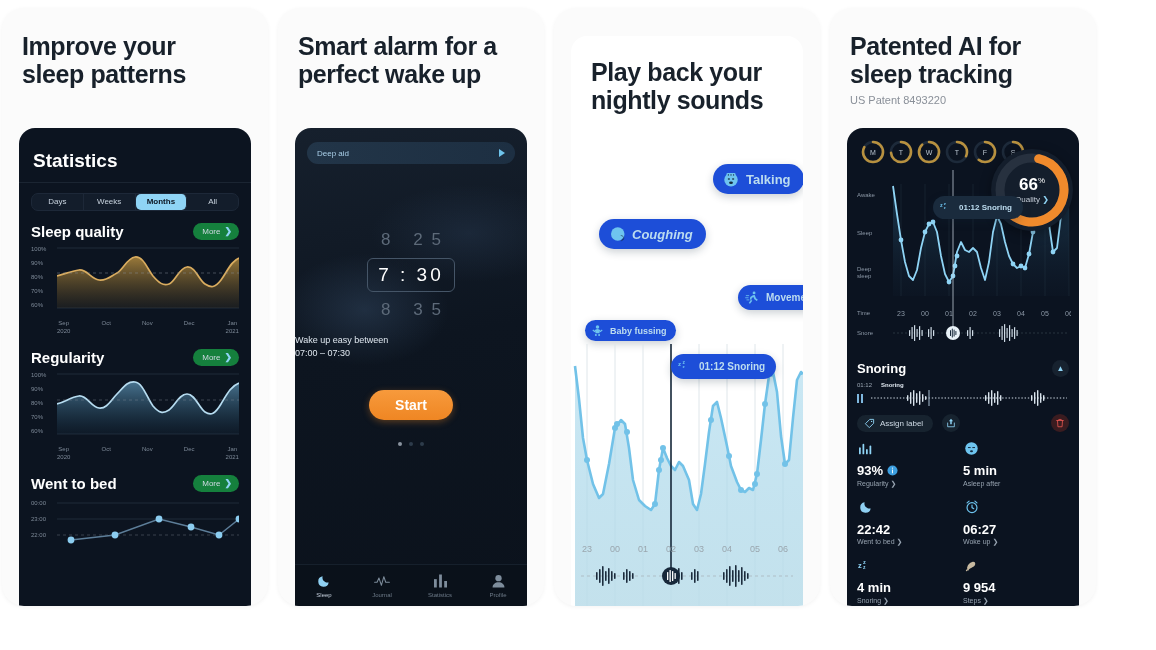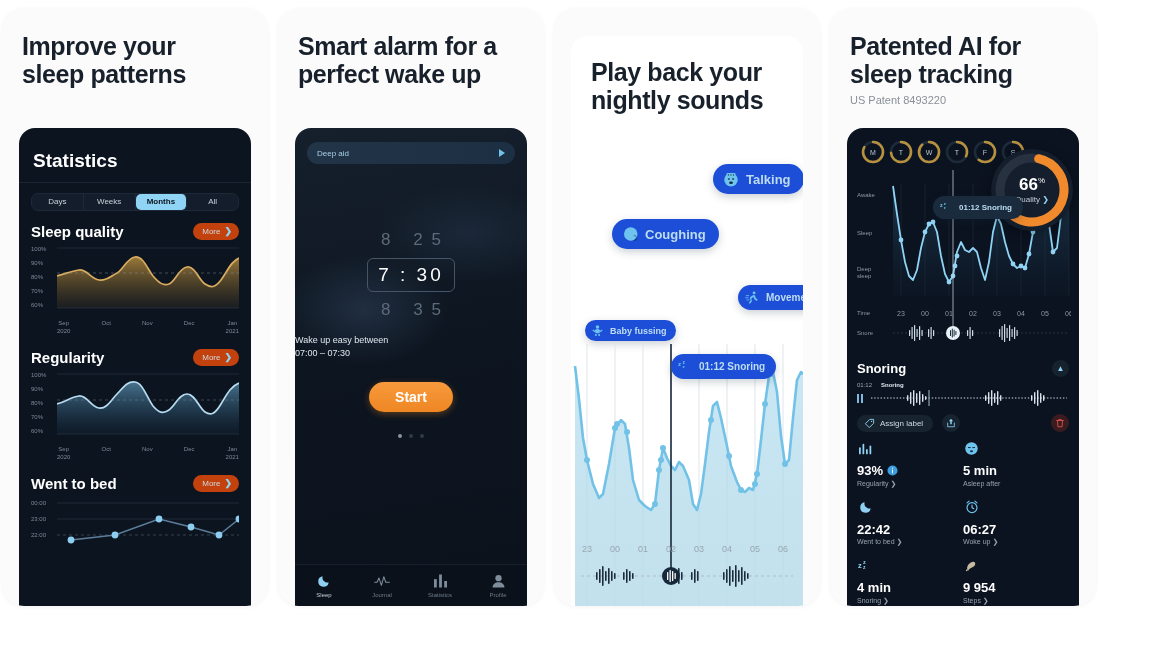--- a/index.html
+++ b/index.html
@@ -75,21 +75,21 @@
     line-height: 16px; border-right: 1px solid #1d2838;
   }
   .seg-item:last-child { border-right: none; }
   .seg-item.active { background: #8fd4f5; color: #0c1420; font-weight: 700; border-radius: 5px; }
 
   .sec { padding: 0 12px; margin-top: 12px; }
   .sec-head { display: flex; align-items: center; justify-content: space-between; }
   .sec-title { font-size: 15px; font-weight: 700; color: #ffffff; }
   .more-btn {
     display: flex; align-items: center; gap: 4px;
-    background: #c2410c; border-radius: 11px;
+    background: #15803d; border-radius: 11px;
     padding: 3px 7px 3px 9px; height: 17px;
   }
   .more-btn span { font-size: 8px; color: #cfd9e3; }
   .more-btn .chev { color: #8fd4f5; font-size: 9px; font-weight: 700; line-height: 1; }
 
   .chartwrap { position: relative; margin-top: 6px; height: 72px; }
   .ylab { position: absolute; left: 0; font-size: 6px; color: #7d8997; }
   .chart-svg { position: absolute; left: 26px; top: 0; }
   .xaxis { display: flex; justify-content: space-between; margin: 2px 0 0 26px; }
   .xaxis div { font-size: 6px; color: #7d8997; text-align: center; line-height: 1.25; white-space: pre-line; }
@@ -118,21 +118,21 @@
   }
   .time-dim { text-align: center; color: #5d6a79; font-size: 17px; letter-spacing: 9px; padding-left: 9px; }
   .time-box {
     margin: 8px auto 0 auto; width: 88px; height: 34px;
     border: 1px solid #455567; border-radius: 6px;
     display: flex; align-items: center; justify-content: center;
     color: #ffffff; font-size: 19px; letter-spacing: 3px;
   }
   .wake-txt { color: #dfe7ef; font-size: 9px; line-height: 1.45; margin-top: 14px; white-space: pre-line; }
   .start-btn {
-    margin: 22px auto 0 auto; width: 84px; height: 30px;
+    margin: 30px auto 0 auto; width: 84px; height: 30px;
     background: linear-gradient(180deg, #f79a3c, #ef8623);
     border-radius: 15px;
     display: flex; align-items: center; justify-content: center;
     color: #ffffff; font-size: 14px; font-weight: 700;
     box-shadow: 0 2px 7px rgba(239,134,35,0.35);
   }
   .dots { display: flex; gap: 7px; justify-content: center; margin-top: 22px; }
   .dot { width: 4px; height: 4px; border-radius: 50%; background: #2d3b4b; }
   .dot.on { background: #8a939f; }
   .tabbar {
@@ -425,21 +425,21 @@
           <circle cx="8.6" cy="6.5" r="0.9" fill="#15293d"></circle>
             <circle cx="12" cy="6.5" r="0.9" fill="#15293d"></circle>
             <circle cx="15.4" cy="6.5" r="0.9" fill="#15293d"></circle>
           <ellipse cx="9.2" cy="12" rx="1.5" ry="1" fill="#15293d"></ellipse>
             <ellipse cx="14.8" cy="12" rx="1.5" ry="1" fill="#15293d"></ellipse>
           <ellipse cx="12" cy="17" rx="2.6" ry="1.7" fill="#15293d"></ellipse>
         </svg>
         <span class="ctext">Talking</span>
       </div>
 
-      <div class="chip" style="left:41px; top:183px;">
+      <div class="chip" style="left:28px; top:183px;font-style:italic;">
         <svg width="18" height="18" viewBox="0 0 24 24">
           <path d="M14 3a9 9 0 1 0 0 18 9 9 0 0 1 0-18z" fill="#6ec4ef"></path>
           <circle cx="13" cy="12" r="9" fill="#6ec4ef"></circle>
           <path d="M17 14c2.5 0 4 1.5 4 3.5S19 21 17 21" fill="none" stroke="#15293d" stroke-width="1.3" opacity="0.55"></path>
           <circle cx="19.5" cy="19" r="1.1" fill="#15293d" opacity="0.5"></circle>
         </svg>
         <span class="ctext">Coughing</span>
       </div>
 
       <div class="chip md" style="left:167px; top:249px;">

